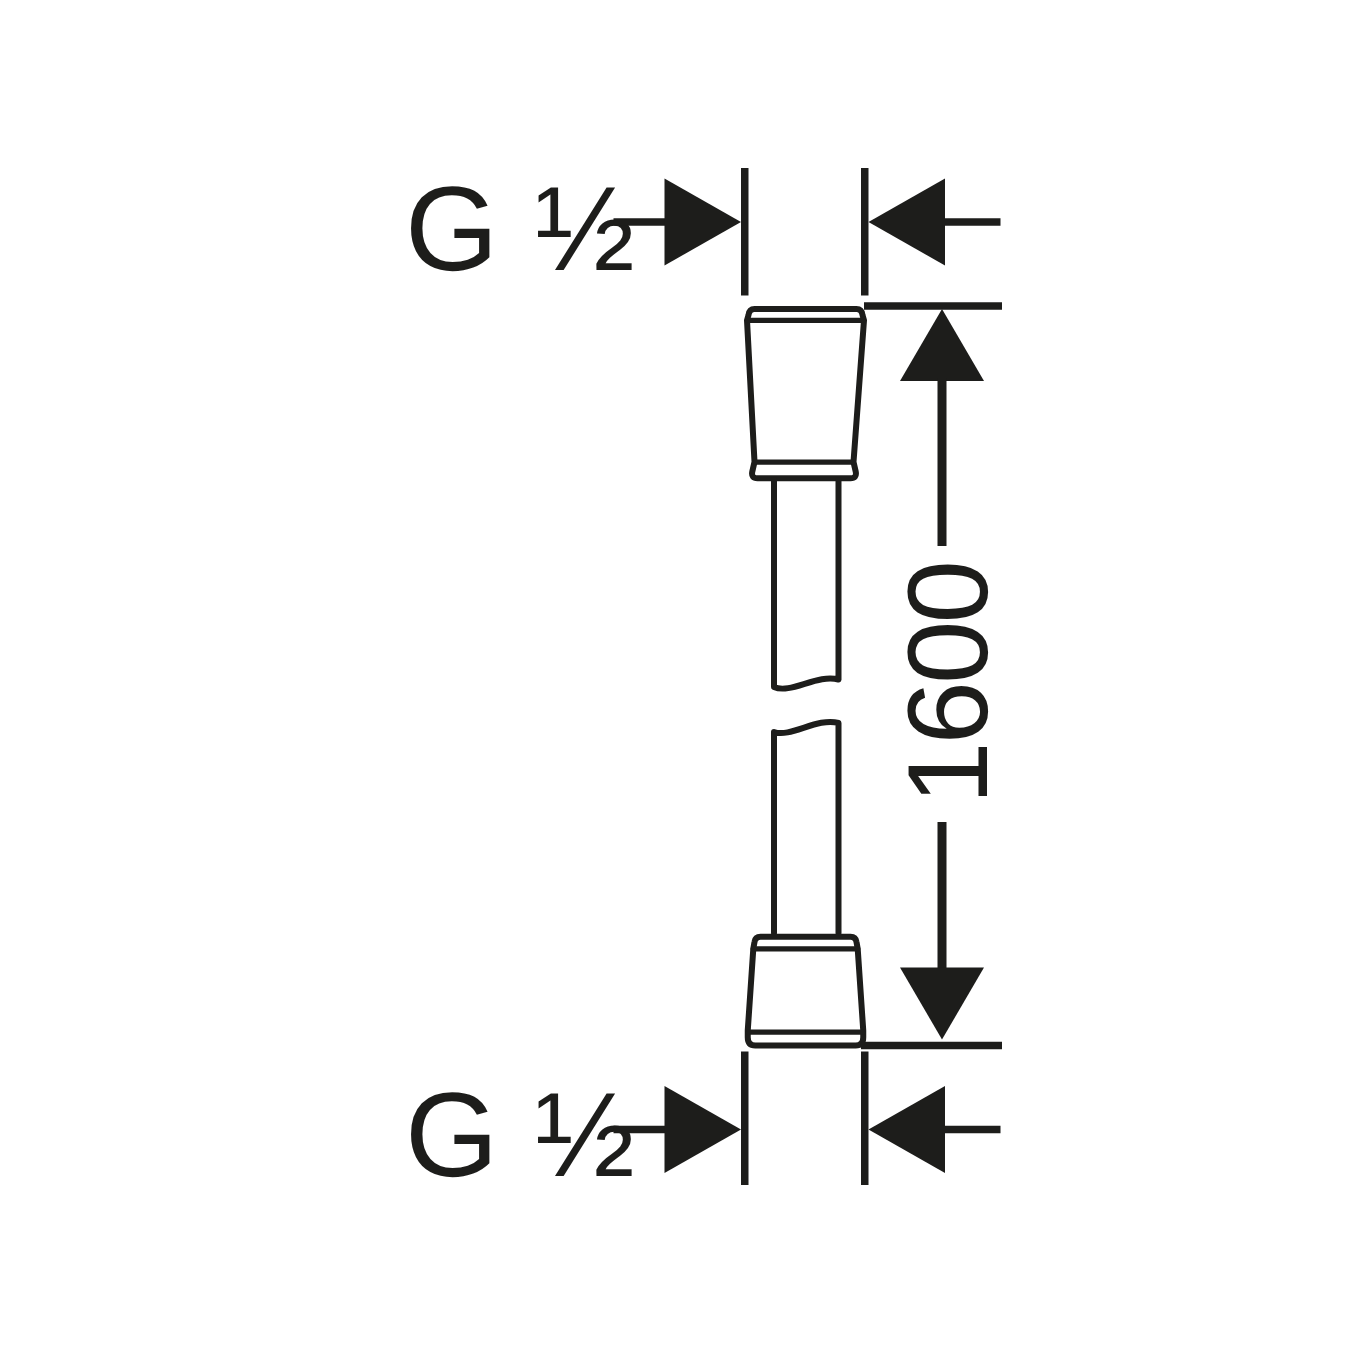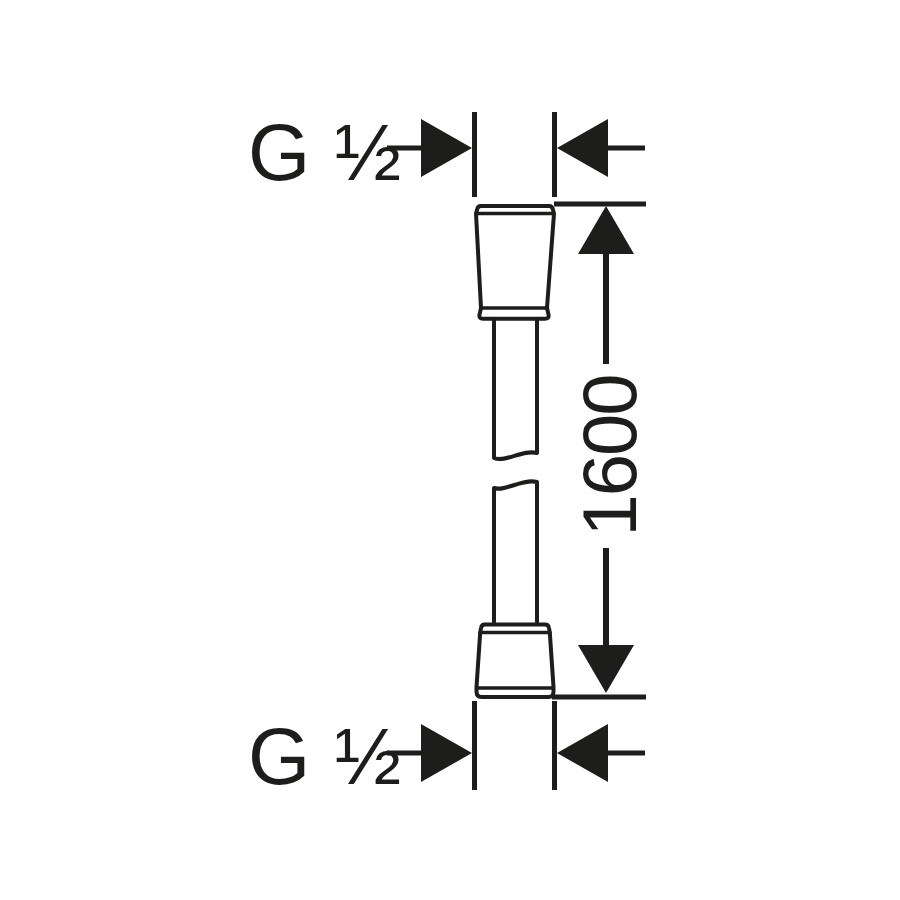--- a/index.html
+++ b/index.html
@@ -2,20 +2,21 @@
 <html style="--ink: #1d1d1b; --bg: #ffffff;"><head>
 <meta charset="utf-8">
 <style>
   :root { --ink:#1d1d1b; --bg:#ffffff; }
   * { box-sizing:border-box; }
   html,body { margin:0; padding:0; background:var(--bg); }
   .stage {
     width:900px; height:900px; position:relative;
     background:var(--bg); overflow:hidden;
     font-family:"Liberation Sans", sans-serif;
+    padding-left:22px;
   }
   svg { display:block; }
   text {
     font-family:"Liberation Sans", sans-serif;
     fill:var(--ink);
   }
   .thread-label { font-size:80px; letter-spacing:1px; }
   .length-label { font-size:76px; letter-spacing:-2px; }
   .dimline  { stroke:var(--ink); stroke-width:5; fill:none; stroke-linecap:butt; }
   .dimline-thick { stroke:var(--ink); stroke-width:6; fill:none; stroke-linecap:butt; }

